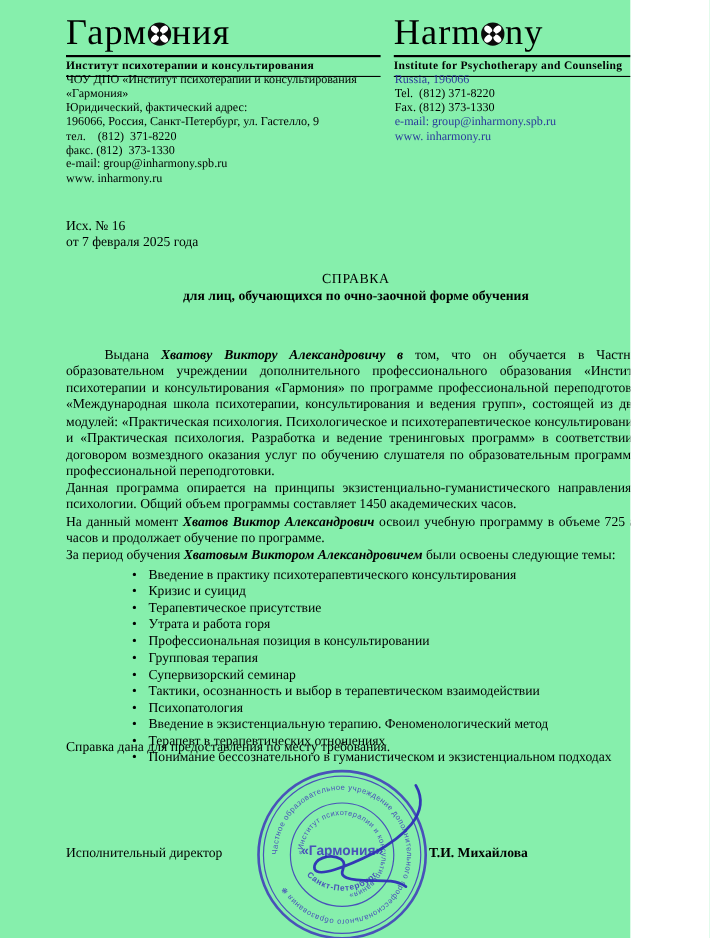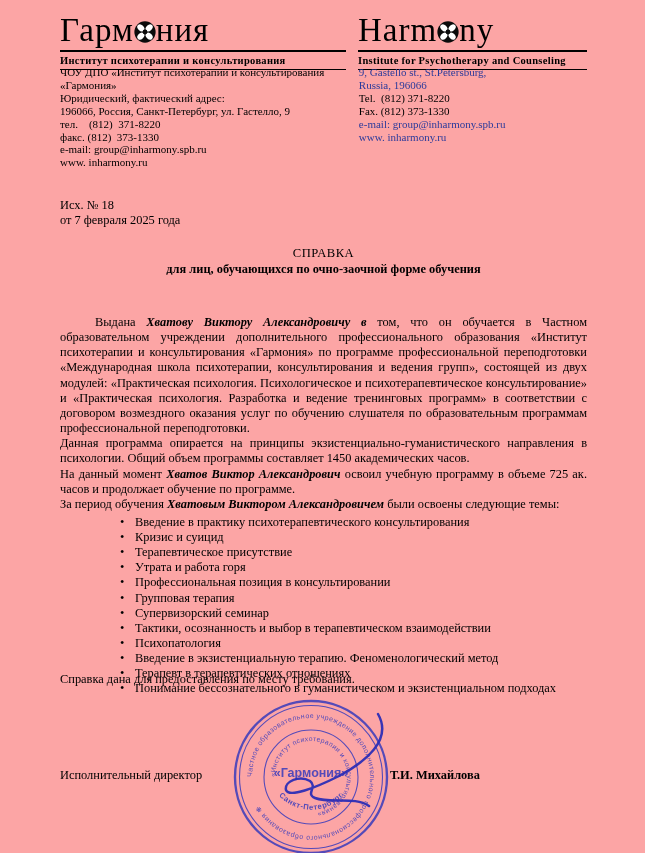--- a/index.html
+++ b/index.html
@@ -4,22 +4,22 @@
 <style>
   :root{
     --contact-blue:#2b3a9b;
     --stamp-blue:#4341bb;
     --signature-blue:#2d2db5;
     --text:#000000;
   }
   html,body{margin:0;padding:0;background:#ffffff;}
   .page{
     position:relative;
-    width:645px;height:853px;
-    background:#fca5a5;
+    width:573px;height:853px;
+    background:#86efac;
     font-family:"Liberation Serif", serif;
     color:var(--text);
     overflow:hidden;
   }
   
   .header{
     position:absolute;top:12px;left:60px;width:527px;
     display:flex;justify-content:space-between;
   }
   .hcol-left{width:286px;}
@@ -129,31 +129,30 @@
         <div class="contact-line">ЧОУ ДПО «Институт психотерапии и консультирования</div>
         <div class="contact-line">«Гармония»</div>
         <div class="contact-line">Юридический, фактический адрес:</div>
         <div class="contact-line">196066, Россия, Санкт-Петербург, ул. Гастелло, 9</div>
         <div class="contact-line">тел.    (812)  371-8220</div>
         <div class="contact-line">факс. (812)  373-1330</div>
         <div class="contact-line">e-mail: group@inharmony.spb.ru</div>
         <div class="contact-line">www. inharmony.ru</div>
       </div>
     <div class="contact-block right">
-        <div class="contact-line blue">9, Gastello st., St.Petersburg,</div>
         <div class="contact-line blue">Russia, 196066</div>
         <div class="contact-line">Tel.  (812) 371-8220</div>
         <div class="contact-line">Fax. (812) 373-1330</div>
         <div class="contact-line blue">e-mail: group@inharmony.spb.ru</div>
         <div class="contact-line blue">www. inharmony.ru</div>
       </div>
   </div>
 
   <div class="ref-block">
-    <div>Исх. № 18</div>
+    <div>Исх. № 16</div>
     <div>от 7 февраля 2025 года</div>
   </div>
 
   <div class="title-block">
     <div class="doc-title">СПРАВКА</div>
     <div class="doc-subtitle">для лиц, обучающихся по очно-заочной форме обучения</div>
   </div>
 
   <div class="body-block">
     <p class="indent"><span>Выдана </span><span class="bi">Хватову Виктору Александровичу в</span><span> том, что он обучается в Частном образовательном учреждении дополнительного профессионального образования «Институт психотерапии и консультирования «Гармония» по программе профессиональной переподготовки «Международная школа психотерапии, консультирования и ведения групп», состоящей из двух модулей: «Практическая психология. Психологическое и психотерапевтическое консультирование» и «Практическая психология. Разработка и ведение тренинговых программ» в соответствии с договором возмездного оказания услуг по обучению слушателя по образовательным программам профессиональной переподготовки.</span></p>

